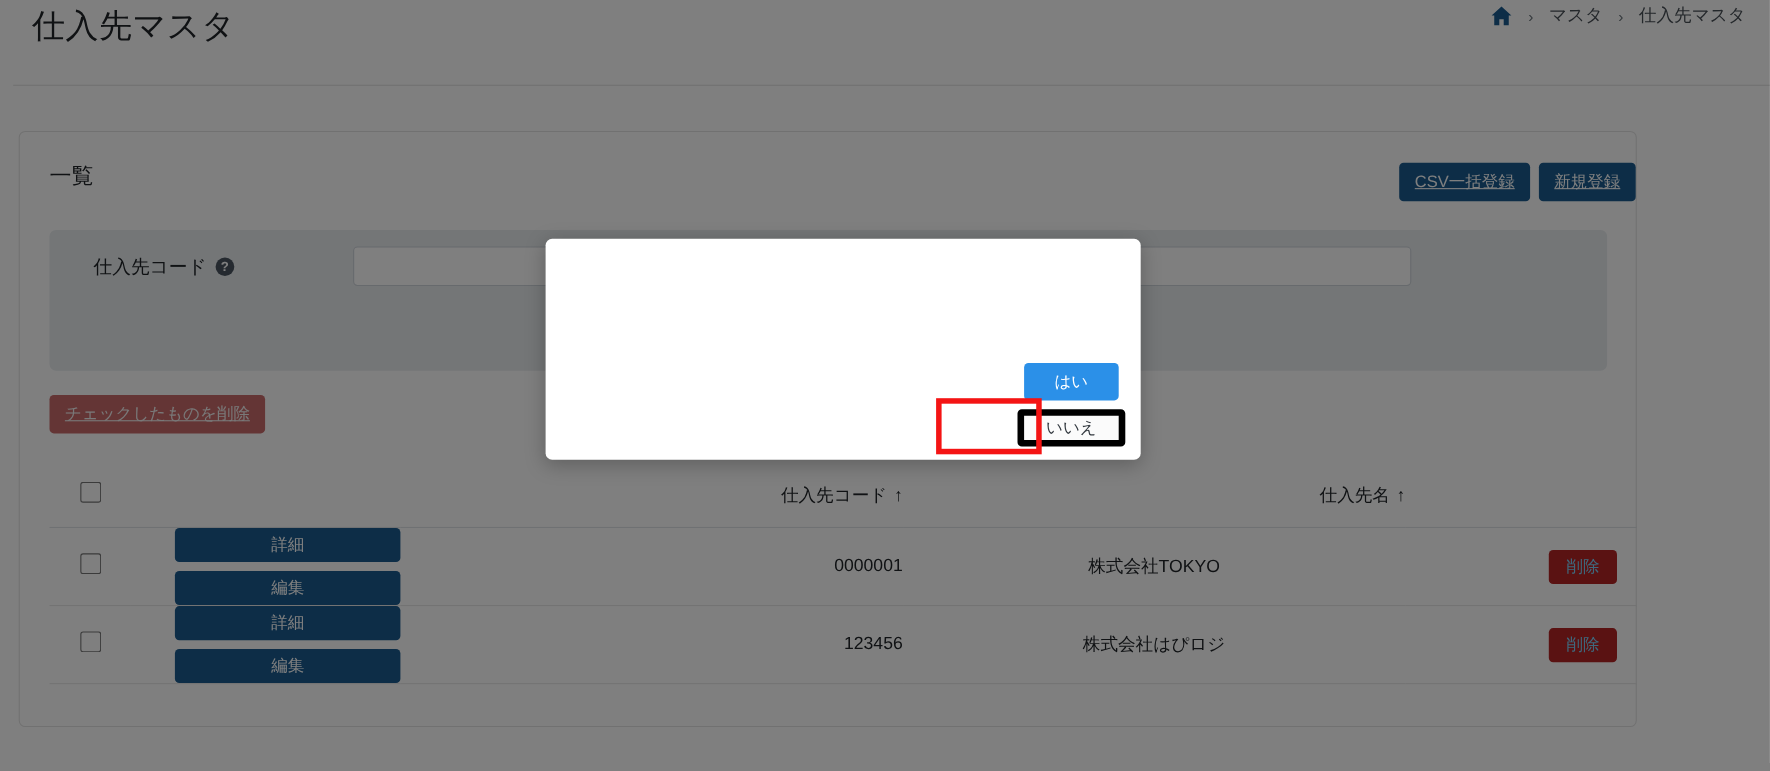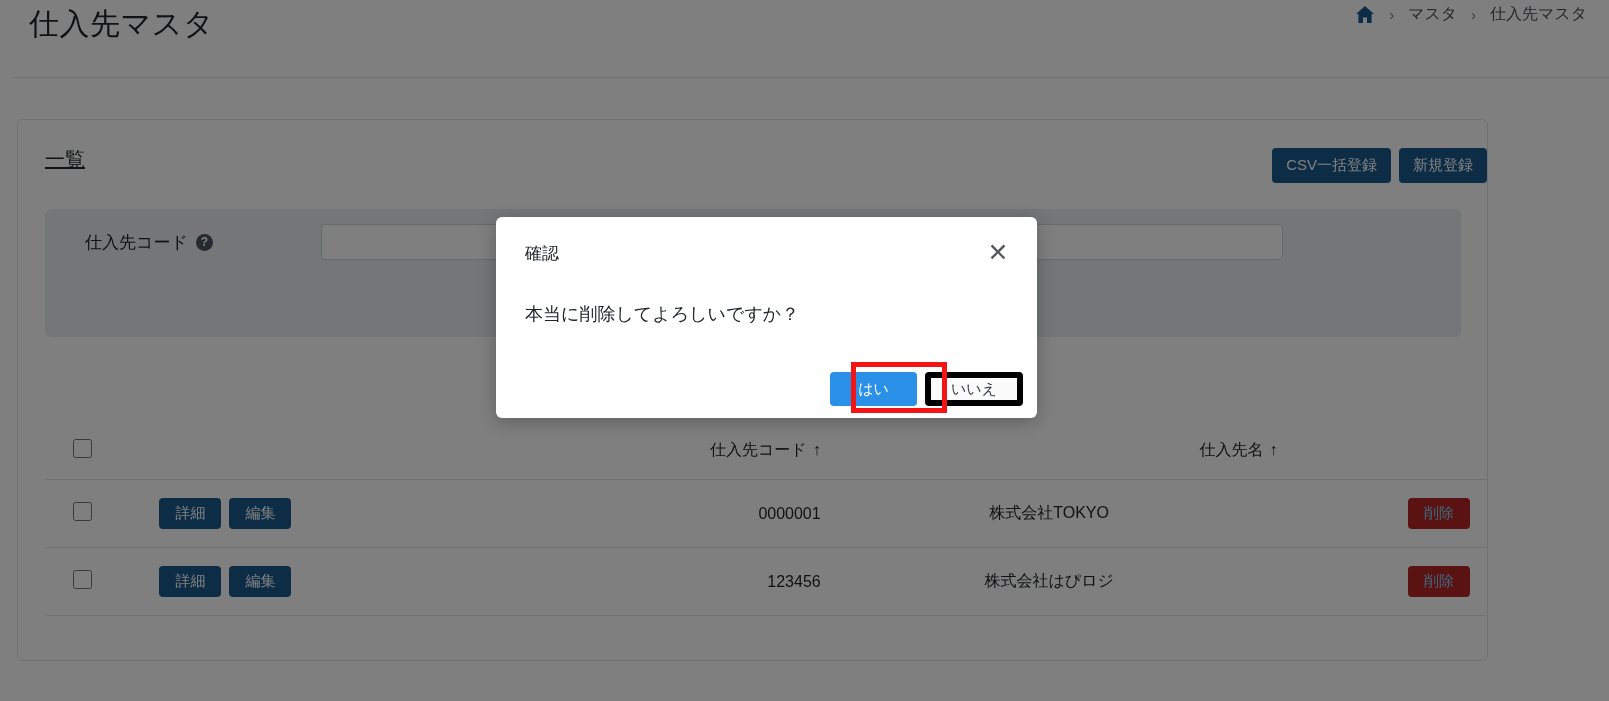--- a/index.html
+++ b/index.html
@@ -76,21 +76,20 @@
     border-radius: 6px;
     box-sizing: border-box;
   }
 
   .card-title {
     position: absolute;
     left: 27px;
     top: 26px;
     font-size: 20px;
     color: #212529;
-    text-decoration: underline;
   }
 
   .top-actions {
     position: absolute;
     right: 0px;
     top: 28px;
     display: flex;
     gap: 8px;
   }
 
@@ -114,20 +113,21 @@
     color: #7dd3fc;
   }
   .btn-danger-soft {
     background: #c96b6b;
     color: #f2f2f2;
   }
   .btn-lg {
     height: 35px;
     padding: 0 14px;
     font-size: 15px;
+    text-decoration: underline;
   }
   .btn-sm {
     height: 31px;
     padding: 0 16px;
     font-size: 15px;
   }
 
   
   .filter-panel {
     position: absolute;
@@ -238,20 +238,21 @@
     height: 19px;
     margin: 0;
     cursor: pointer;
     accent-color: #ffffff;
   }
 
   .ops-cell {
     display: flex;
     gap: 8px;
     padding-left: 40px;
+    flex-direction: column;
   }
 
   .cell-code, .cell-name { display: block; }
 
   
   .modal {
     position: absolute;
     left: 496px;
     top: 217px;
     width: 541px;
@@ -298,20 +299,21 @@
     font-size: 18px;
     color: #212529;
   }
   .modal-footer {
     position: absolute;
     right: 14px;
     bottom: 12px;
     display: flex;
     align-items: center;
     gap: 8px;
+    flex-direction: column;
   }
   .btn-yes {
     background: #2b90e8;
     color: #ffffff;
     height: 34px;
     padding: 0 28px;
     font-size: 15px;
     border-radius: 4px;
   }
   .btn-no {
@@ -369,20 +371,21 @@
       <div class="filter-row">
         <span class="filter-label">
           <span>仕入先コード</span>
           <span class="help-icon">?</span>
         </span>
         <input class="filter-input" type="text" value="" style="">
       </div>
     </div>
 
     <div class="mid-bar">
+      <button class="btn btn-danger-soft btn-lg left-btn">チェックしたものを削除</button>
     </div>
 
     <div class="table-wrap">
       <table class="data-table">
         <thead>
           <tr>
             <th class="col-check">
               <input type="checkbox" class="cb" style="">
             </th>
             <th class="col-ops"></th>
@@ -439,24 +442,19 @@
         </tbody>
       </table>
     </div>
 
   </div>
 </div>
 
 <div id="dim"></div>
 
 <div class="modal">
-  <div class="modal-header">
-    <div class="modal-title">確認</div>
-    <button class="modal-close">✕</button>
-  </div>
-  <div class="modal-body">本当に削除してよろしいですか？</div>
   <div class="modal-footer">
     <button class="btn btn-yes">はい</button>
     <button class="btn btn-no">いいえ</button>
   </div>
 </div>
 
 <div class="highlight-box"></div>
 
 </body></html>

